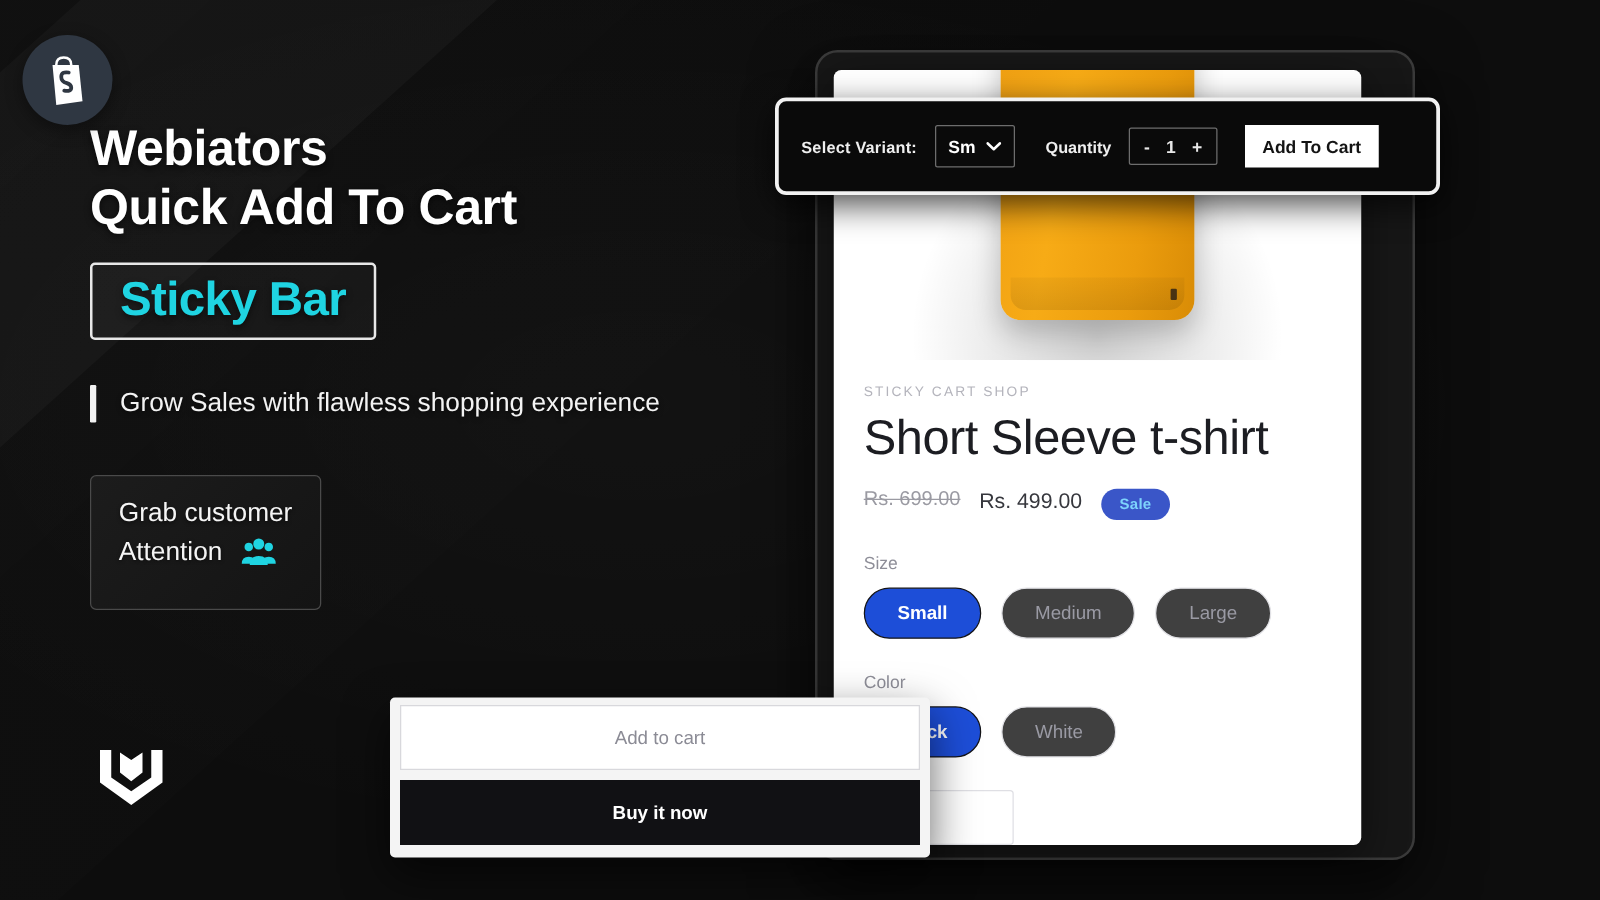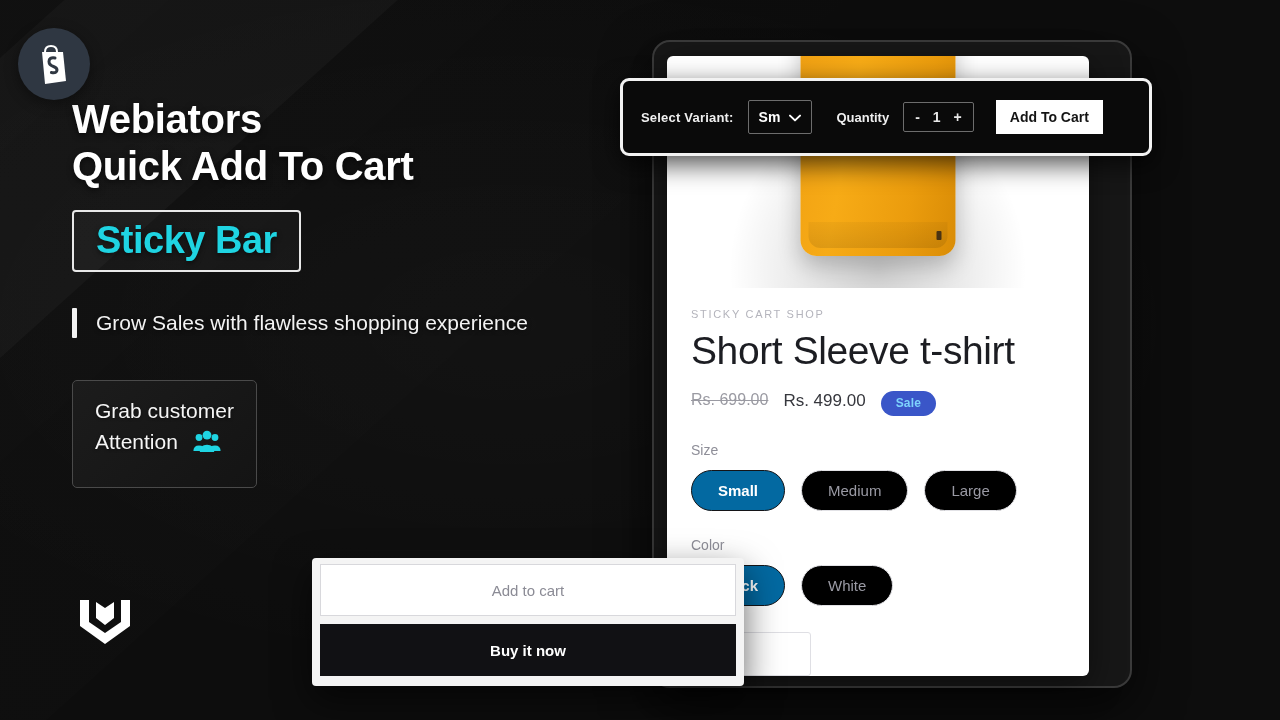--- a/index.html
+++ b/index.html
@@ -145,23 +145,23 @@
   .price-new { color:#36373d; font-size:17px; }
   .sale-badge {
     background:#3a56c8; color:#7dd3fc; font-size:12px; font-weight:bold;
     padding:5px 15px 6px 15px; border-radius:20px; letter-spacing:.2px;
   }
 
   .opt-label { color:#8e8e98; font-size:14px; margin-top:26px; }
   .pills { display:flex; gap:16px; margin-top:12px; }
   .pill {
     padding:11px 26px; border-radius:24px; font-size:15px;
-    border:1px solid #e2e2e6; color:#9a9aa4; background:#000000; white-space:nowrap;
-  }
-  .pill.sel { background:#0369a1; border-color:#141417; color:#ffffff; font-weight:bold; }
+    border:1px solid #e2e2e6; color:#9a9aa4; background:#404040; white-space:nowrap;
+  }
+  .pill.sel { background:#1d4ed8; border-color:#141417; color:#ffffff; font-weight:bold; }
 
   .qty-ghost {
     margin-top:26px; width:120px; height:44px;
     border:1px solid #dfdfe4; border-radius:3px;
   }
 
   
   #sticky-frame {
     position:absolute; left:620px; top:78px;
     width:532px; height:78px;

